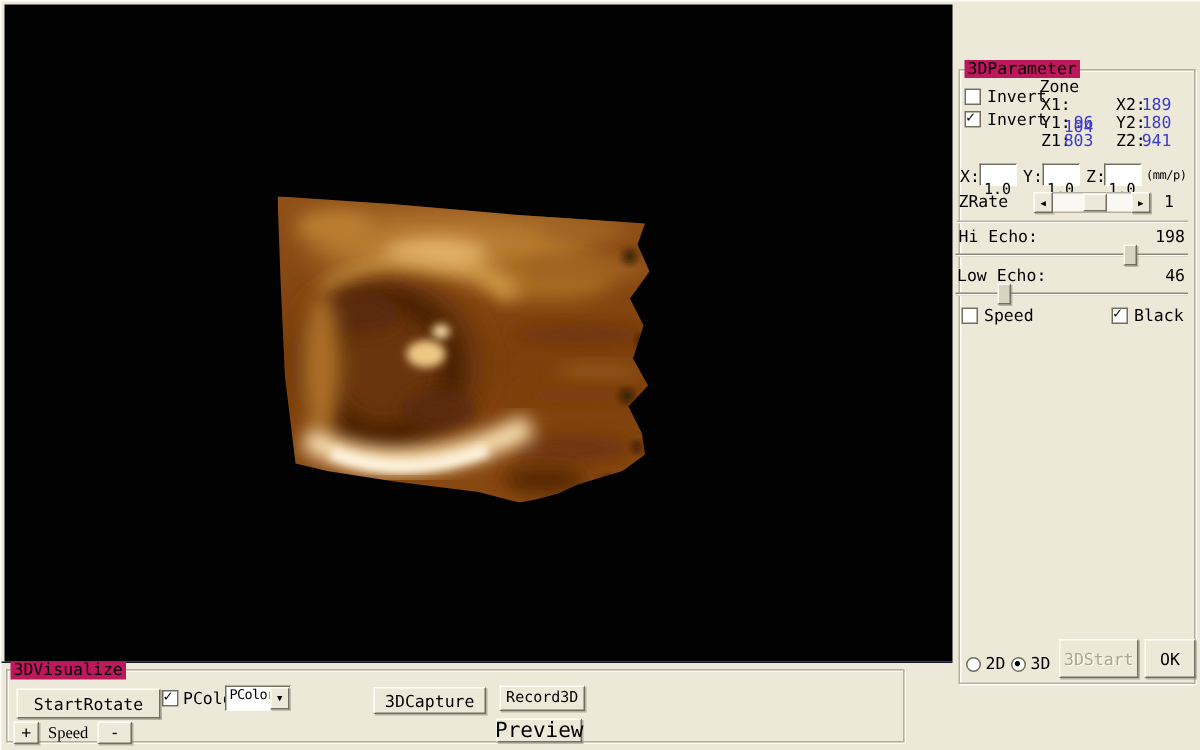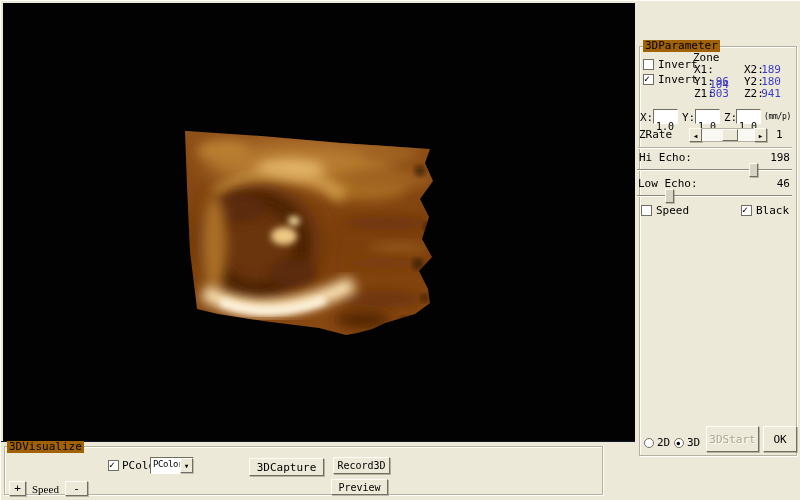--- a/index.html
+++ b/index.html
@@ -17,21 +17,21 @@
               background:#020202; }
 
   
   .right-panel { position:absolute; left:634px; top:0; width:166px; height:500px; }
   .bottom-panel { position:absolute; left:0; top:440px; width:634px; height:60px;
                   border-top:1px solid #0f172a; }
 
   
   .groupbox { position:absolute; border:1px solid #b4b1a2;
               box-shadow:1px 1px 0 #fffdf5 inset, 1px 1px 0 #fffdf5; }
-  .gb-label { position:absolute; background:#a16207; padding:0 2px; line-height:11px; }
+  .gb-label { position:absolute; background:#be185d; padding:0 2px; line-height:11px; }
 
   
   .raised { background:#ece9d8; border:1px solid;
             border-color:#fffdf5 #716e60 #716e60 #fffdf5;
             box-shadow:1px 1px 0 rgba(113,110,96,.45);
             display:flex; align-items:center; justify-content:center;
             font-family:inherit; font-size:11px; color:#000; cursor:default; }
   .raised.disabled { color:#aaa795; text-shadow:1px 1px 0 #fffdf5; }
   .sunken { background:#fff; border:1px solid;
             border-color:#716e60 #fffdf5 #fffdf5 #716e60; }
@@ -226,35 +226,36 @@
     </span>
     <span class="lbl" style="left:52px; top:436px;">3D</span>
     <button class="raised disabled" style="position:absolute; left:71px; top:425px; width:53px; height:26px;">3DStart</button>
     <button class="raised" style="position:absolute; left:128px; top:425px; width:34px; height:26px;">OK</button>
   </div>
 
   <div class="bottom-panel">
     <div class="groupbox" style="left:3px; top:4px; width:599px; height:49px;"></div>
     <span class="gb-label lbl" style="left:6px; top:-1px;">3DVisualize</span>
 
+    <button class="raised" style="position:absolute; left:10px; top:17px; width:96px; height:20px;">StartRotate</button>
 
     <button class="raised" style="position:absolute; left:8px; top:39px; width:17px; height:15px;">+</button>
     <span class="lbl" style="left:31px; top:41px;font-family:Liberation Serif, serif;">Speed</span>
     <button class="raised" style="position:absolute; left:64px; top:39px; width:23px; height:15px;">-</button>
 
     <span class="cb" style="left:107px; top:18px;">
       <span class="cb-mark">✓</span>
     </span>
     <span class="lbl" style="left:121px; top:18px;">PColor</span>
 
     <div class="combo sunken" style="left:149px; top:15px; width:44px; height:17px;">
       <span class="combo-text">PColor</span>
       <span class="raised combo-btn">
         <span>▼</span>
       </span>
     </div>
 
     <button class="raised" style="position:absolute; left:248px; top:16px; width:75px; height:18px;">3DCapture</button>
     <button class="raised" style="position:absolute; left:332px; top:15px; width:57px; height:17px; font-size:10px;">Record3D</button>
-    <button class="raised" style="position:absolute; left:330px; top:37px; width:57px; height:16px; font-size:10px;">Preview</button>
+    <button class="raised" style="position:absolute; left:330px; top:37px; width:57px; height:16px; font-size:14px;">Preview</button>
   </div>
 
 </div>
 
 </body></html>

